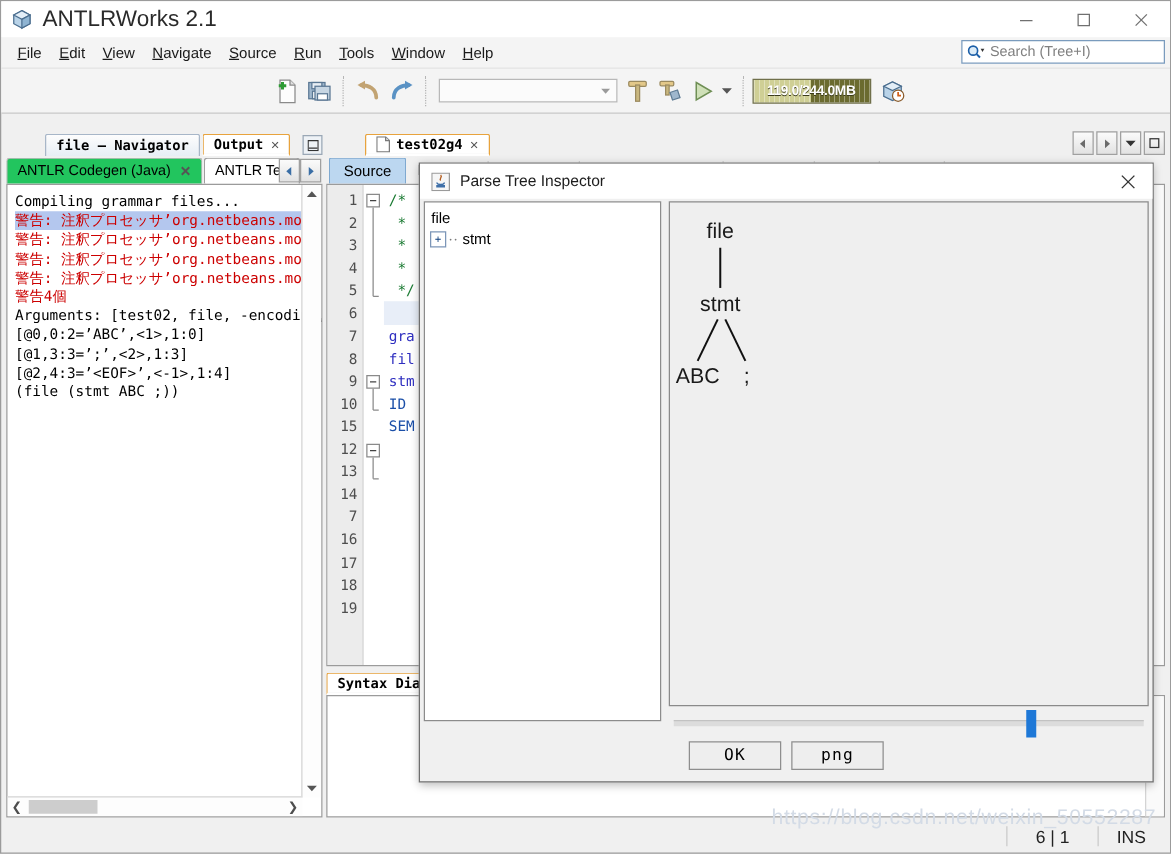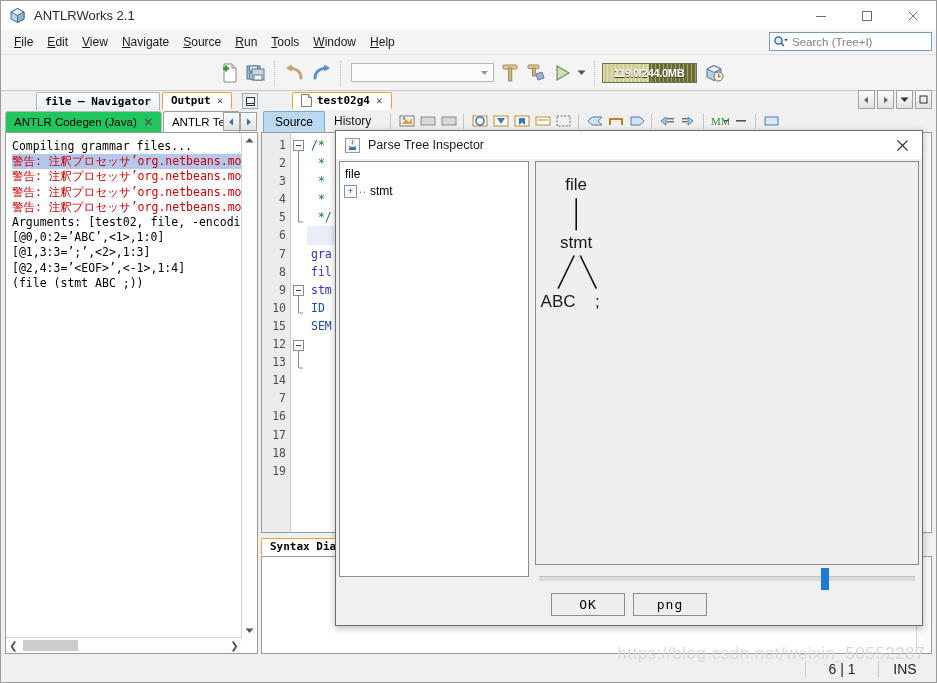--- a/index.html
+++ b/index.html
@@ -9,21 +9,21 @@
     font-size:12px;
     background:#f0f0f0;
     color:#000;
     -webkit-font-smoothing:none;
   }
   .app{position:relative;width:937px;height:683px;background:#f0f0f0;border:1px solid #9b9b9b;box-sizing:border-box;}
 
   
   .titlebar{height:29px;background:#ffffff;display:flex;align-items:center;padding-left:8px;position:relative;}
   .titlebar .appicon{width:17px;height:17px;margin-right:8px;flex:0 0 auto;}
-  .titlebar .apptitle{font-size:13px;color:#2a2a2a;}
+  .titlebar .apptitle{font-size:18px;color:#2a2a2a;}
   .winbtns{position:absolute;right:0;top:0;height:29px;display:flex;}
   .winbtn{width:46px;height:29px;display:flex;align-items:center;justify-content:center;color:#555;font-size:13px;}
 
   
   .menubar{height:24px;background:#f4f4f4;display:flex;align-items:center;padding-left:6px;position:relative;border-bottom:1px solid #e3e3e3;}
   .menuitem{padding:3px 7px;font-size:12px;color:#1a1a1a;}
   .menuitem u{text-decoration:underline;}
   .searchbox{position:absolute;right:4px;top:2px;width:163px;height:19px;border:1px solid #7a9bbd;background:#fff;display:flex;align-items:center;padding-left:3px;box-sizing:border-box;}
   .searchbox .sicon{width:16px;height:14px;flex:0 0 auto;display:flex;align-items:center;}
   .searchbox .sph{color:#808080;font-size:11.5px;margin-left:3px;}
@@ -39,21 +39,21 @@
   .memgauge .hatch{position:absolute;left:0;top:0;right:0;bottom:0;
     background-image:repeating-linear-gradient(90deg,rgba(255,255,255,.35) 0 1px,transparent 1px 4px);}
   .memgauge span{position:relative;color:#fff;font-size:11px;font-weight:bold;letter-spacing:-.3px;text-shadow:0 1px 0 #3c3c1c;}
 
   
   .main{position:absolute;left:1px;right:1px;top:91px;bottom:25px;display:flex;}
   .leftpane{width:259px;flex:0 0 auto;display:flex;flex-direction:column;padding:0 3px 3px 3px;box-sizing:border-box;}
   .rightpane{flex:1 1 auto;display:flex;flex-direction:column;padding:0 3px 3px 0;box-sizing:border-box;position:relative;}
 
   
-  .tabstrip{height:18px;display:flex;align-items:flex-end;position:relative;padding-left:31px;}
+  .tabstrip{height:33px;display:flex;align-items:flex-end;position:relative;padding-left:31px;}
   .tab{height:18px;display:flex;align-items:center;padding:0 8px;font-size:11.5px;box-sizing:border-box;
        border:1px solid #a7b6c8;border-bottom:none;background:linear-gradient(to bottom,#fdfdfd,#e7eef5);margin-right:2px;
        border-radius:2px 2px 0 0;white-space:nowrap;}
   .tab.win{font-weight:bold;font-family:"DejaVu Sans Mono",monospace;font-size:11px;}
   .tab.active{border-color:#e8a33d;background:linear-gradient(to bottom,#ffffff,#ffffff);border-bottom:2px solid #fff;position:relative;z-index:2;}
   .tab .tx{margin-left:6px;color:#555;font-size:11px;font-weight:bold;}
   .tab .docicon{margin-right:5px;}
   .minibtn{width:14px;height:14px;border:1px solid #9aa7b5;background:#eef2f6;display:flex;align-items:center;justify-content:center;font-size:8px;color:#333;}
   .strip-right{position:absolute;right:0;bottom:1px;display:flex;gap:2px;align-items:center;}
 
@@ -309,20 +309,21 @@
         </div>
       </div>
 
       <div class="console">
         <div class="lines">
           <div class="ln">Compiling grammar files...</div>
           <div class="ln warn sel">警告: 注釈プロセッサ’org.netbeans.mod</div>
           <div class="ln warn">警告: 注釈プロセッサ’org.netbeans.mod</div>
           <div class="ln warn">警告: 注釈プロセッサ’org.netbeans.mod</div>
           <div class="ln warn">警告: 注釈プロセッサ’org.netbeans.mod</div>
+          <div class="ln warn">警告4個</div>
           <div class="ln">Arguments: [test02, file, -encoding,</div>
           <div class="ln">[@0,0:2=’ABC’,&lt;1&gt;,1:0]</div>
           <div class="ln">[@1,3:3=’;’,&lt;2&gt;,1:3]</div>
           <div class="ln">[@2,4:3=’&lt;EOF&gt;’,&lt;-1&gt;,1:4]</div>
           <div class="ln">(file (stmt ABC ;))</div>
         </div>
         <div class="vscroll">
           <div class="vs-up">
             <svg width="9" height="7" viewBox="0 0 9 7">
                 <polygon points="0.5,5.5 4.5,1 8.5,5.5" fill="#555"></polygon>

